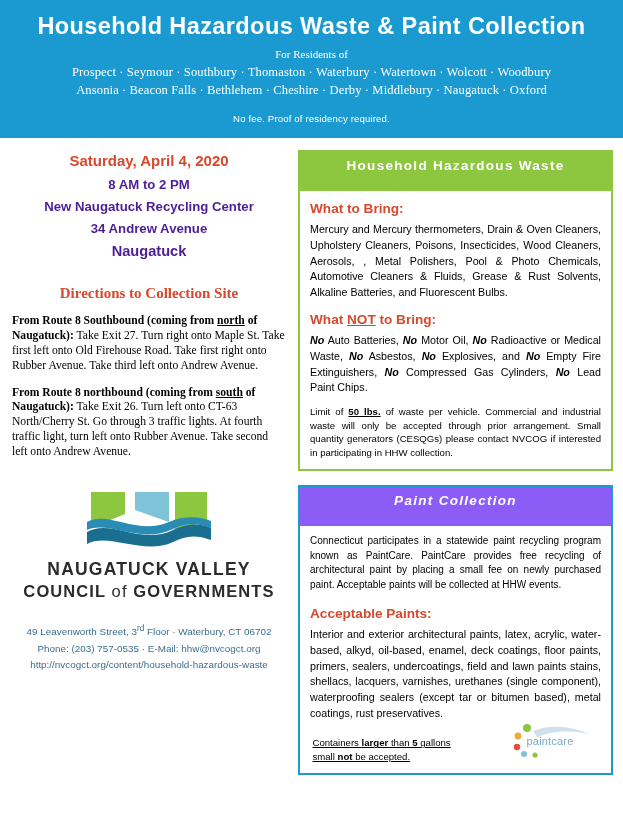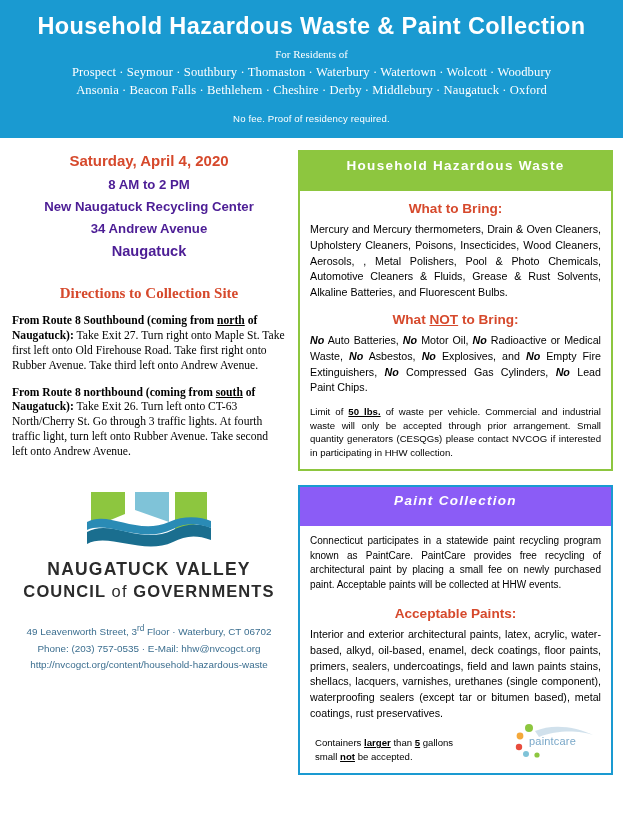--- a/index.html
+++ b/index.html
@@ -148,21 +148,21 @@
     padding: 6px 0 18px 0;
   }
   .panel.blue .panel-head { background: #8b5cf6; font-style: italic; }
   .panel-body {
     padding: 8px 10px 10px 10px;
   }
   .sec-title {
     color: #d6492c;
     font-weight: bold;
     font-size: 13.6px;
-    text-align: center;
+    text-align: left;
     margin: 2px 0 6px 0;
   }
   .sec-title u { text-decoration: underline; }
   .just {
     text-align: justify;
     font-size: 10.7px;
     line-height: 1.46;
     color: #000;
   }
   .just i { font-style: italic; font-weight: bold; }
@@ -181,21 +181,22 @@
   .small-note {
     font-size: 9.6px;
     line-height: 1.4;
     margin-top: 10px;
     width: 200px;
   }
   .small-note u { text-decoration: underline; font-weight: bold; }
   .paint-bottom {
     display: flex;
     align-items: flex-end;
-    justify-content: flex-end;
+    justify-content: center;
+    text-decoration: underline;
   }
 
   
   .paintcare {
     width: 86px;
     height: 40px;
     position: relative;
     flex: 0 0 auto;
     margin-bottom: 2px;
   }

